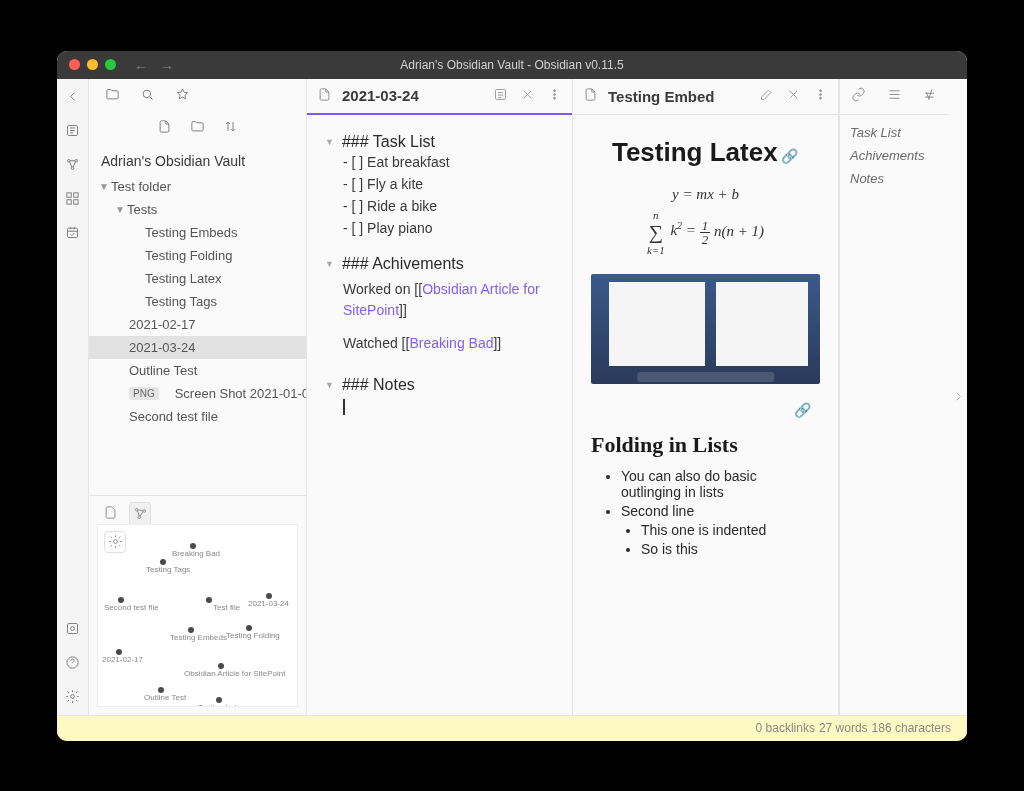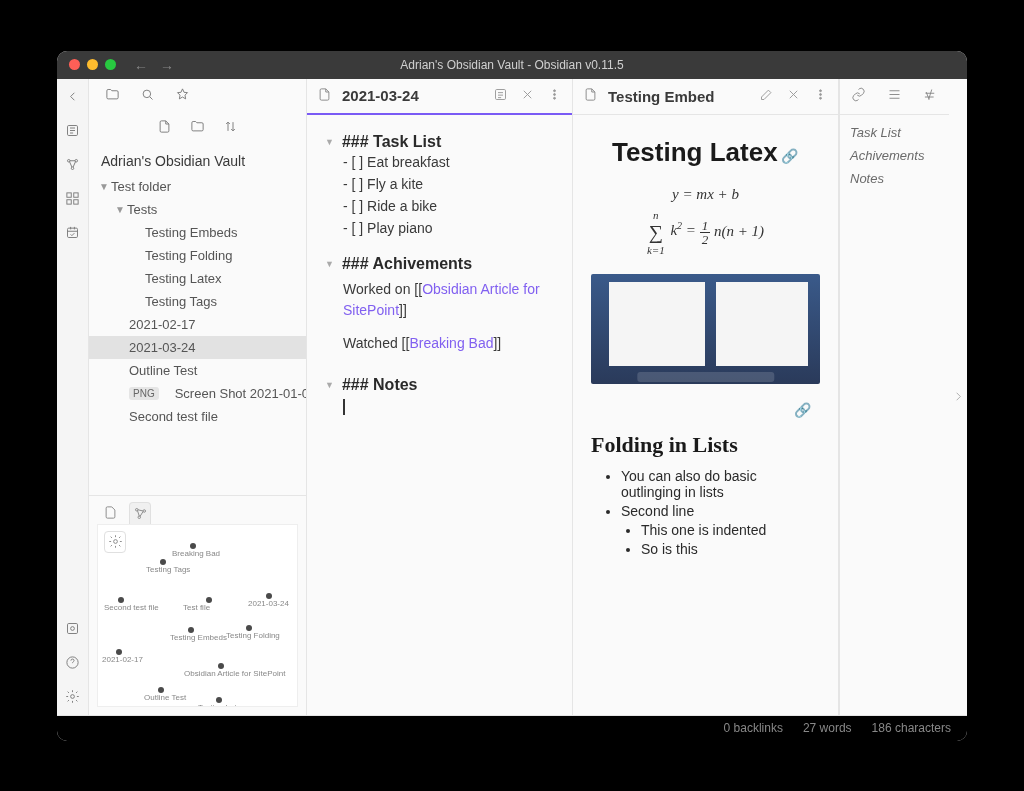--- a/index.html
+++ b/index.html
@@ -86,21 +86,21 @@
   height: 36px; display:flex; align-items:center; padding:0 10px; gap:10px;
   border-bottom: 1px solid #e5e5e5; color:#6a6a6a;
 }
 .pane-header .doc-icon { color:#888; }
 .pane-title { font-weight:600; color:#3a3a3a; font-size:15px; flex:1; overflow:hidden; text-overflow:ellipsis; white-space:nowrap;}
 .pane.active .pane-header { border-bottom: 2px solid #7a5af5; }
 .pane-actions { display:flex; gap:12px; color:#999; }
 .pane-content { flex:1; overflow-y:auto; padding: 12px 18px; color:#333;}
 .section-marker { display:flex; align-items:center; gap:8px; margin-top:6px;}
 .fold-chev { color:#aaa; font-size:9px;}
-.md-h3 { font-weight:700; font-size:16px; color:#2a2a2a; }
+.md-h3 { font-weight:400; font-size:16px; color:#2a2a2a; }
 .md-line { padding: 3px 0 3px 18px; font-size:14px; color:#3a3a3a;}
 .md-text-block { padding: 6px 0 6px 18px; font-size:14px; color:#3a3a3a; line-height:1.5;}
 .internal-link { color:#8160f0;}
 .cursor-line { padding:4px 18px; }
 .cursor-bar { display:inline-block; width:1.5px; height:16px; background:#333; vertical-align:middle;}
 .preview-h1 { font-size:26px; font-weight:800; color:#1a1a1a; text-align:center; margin: 10px 0 18px; position:relative;}
 .preview-h1 .link-anchor, .preview-h2 .link-anchor { color:#bbb; font-size:14px; margin-left:4px; font-weight:400;}
 .math-block { text-align:center; font-family: "Cambria Math", Georgia, serif; font-style:italic; font-size:15px; margin:6px 0;}
 .math-block .frac { display:inline-flex; flex-direction:column; vertical-align:middle; font-size:13px; line-height:1;}
 .math-block .frac .num { border-bottom:1px solid #333; padding:0 2px;}
@@ -112,21 +112,21 @@
 .embed-img::after { right:12px; width:40%;}
 .embed-dock { position:absolute; bottom:2px; left:50%; transform:translateX(-50%); width:60%; height:10px; background:rgba(255,255,255,.15); border-radius:3px;}
 .preview-h2 { font-size:22px; font-weight:800; color:#1a1a1a; margin:14px 0 10px;font-family:Liberation Serif, serif;}
 .preview-ul { padding-left:30px; font-size:14px; color:#2a2a2a;}
 .preview-ul li { margin:3px 0; list-style:disc;}
 .preview-ul ul { padding-left:20px;}
 .link-anchor-solo { text-align:right; color:#bbb; margin:4px 8px 0 0; font-size:14px;}
 .right-panel { width:110px; border-left:1px solid #e5e5e5; padding:10px 8px; background:#fafafa;}
 .right-link { color:#6a6a6a; font-size:13px; padding:4px 2px; cursor:pointer;font-style:italic;}
 .right-panel-top { height:36px; border-bottom:1px solid #e5e5e5; margin:-10px -8px 6px; display:flex; align-items:center; justify-content:space-around; color:#888;}
-.statusbar { height:26px; border-top:1px solid #e5e5e5; display:flex; align-items:center; justify-content:flex-end; gap:20px; padding:0 16px; color:#888; font-size:12px; background:#000000;}
+.statusbar { height:26px; border-top:1px solid #e5e5e5; display:flex; align-items:center; justify-content:flex-end; gap:4px; padding:0 16px; color:#888; font-size:12px; background:#fef9c3;}
 svg { width:15px; height:15px; stroke:currentColor; fill:none; stroke-width:1.5;}
 .collapse-chev { width:18px; border-right:0; display:flex; align-items:center; color:#aaa; justify-content:center; cursor:pointer;}
 </style>
 </head>
 <body>
 
 <div class="window">
   <div class="titlebar">
     <div class="traffic">
       <div class="dot red"></div>
@@ -288,21 +288,21 @@
                 <path d="M12 2v3M12 19v3M4.2 4.2l2.1 2.1M17.7 17.7l2.1 2.1M2 12h3M19 12h3M4.2 19.8l2.1-2.1M17.7 6.3l2.1-2.1"></path>
               </svg>
             </div>
           <div class="g-node" style="top:18px;left:92px"></div>
             <div class="g-label" style="top:24px;left:74px">Breaking Bad</div>
           <div class="g-node" style="top:34px;left:62px"></div>
             <div class="g-label" style="top:40px;left:48px">Testing Tags</div>
           <div class="g-node" style="top:72px;left:20px"></div>
             <div class="g-label" style="top:78px;left:6px">Second test file</div>
           <div class="g-node" style="top:72px;left:108px"></div>
-            <div class="g-label" style="top:78px;left:85px">Test file</div>
+            <div class="g-label" style="top:78px;left:115px">Test file</div>
           <div class="g-node" style="top:68px;left:168px"></div>
             <div class="g-label" style="top:74px;left:150px">2021-03-24</div>
           <div class="g-node" style="top:102px;left:90px"></div>
             <div class="g-label" style="top:108px;left:72px">Testing Embeds</div>
           <div class="g-node" style="top:100px;left:148px"></div>
             <div class="g-label" style="top:106px;left:128px">Testing Folding</div>
           <div class="g-node" style="top:124px;left:18px"></div>
             <div class="g-label" style="top:130px;left:4px">2021-02-17</div>
           <div class="g-node" style="top:138px;left:120px"></div>
             <div class="g-label" style="top:144px;left:86px">Obsidian Article for SitePoint</div>

